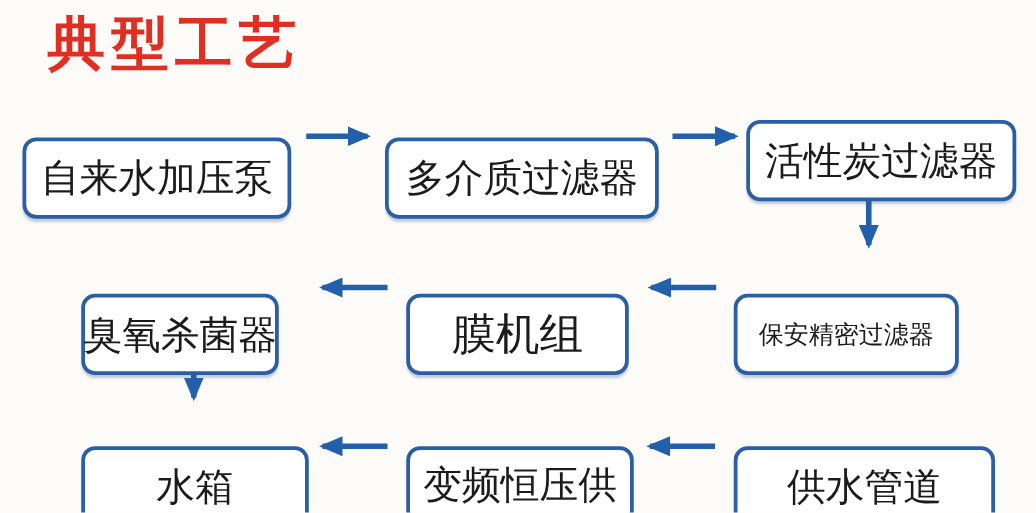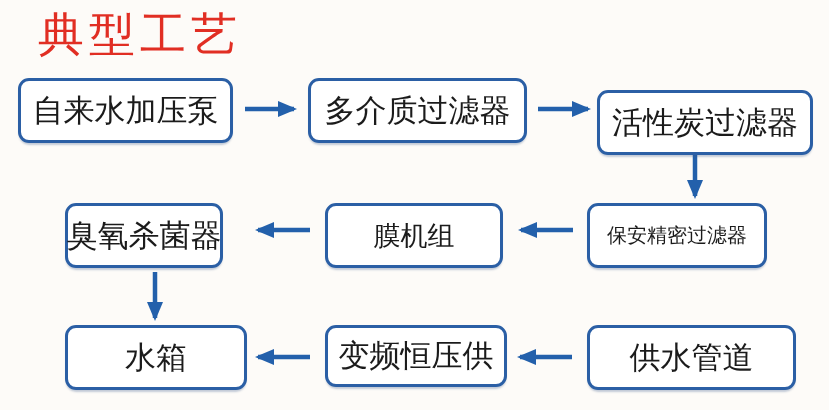--- a/index.html
+++ b/index.html
@@ -12,21 +12,21 @@
     width: 829px;
     height: 410px;
     background: var(--background, #fdfbf8);
     overflow: hidden;
   }
   #title {
     position: absolute;
     left: 38px;
     top: 4px;
     font-size: 46px;
-    font-weight: 400;
+    font-weight: 700;
     letter-spacing: 5px;
     color: var(--title-red, #e12e23);
     white-space: nowrap;
   }
   #edges-layer {
     position: absolute;
     left: 0;
     top: 0;
     width: 829px;
     height: 410px;
@@ -41,20 +41,21 @@
     background: var(--box-fill, #ffffff);
     border: 3px solid var(--box-border, #2b5fa5);
     border-radius: 11px;
     display: flex;
     align-items: center;
     justify-content: center;
     color: var(--text, #1b1b1b);
     font-weight: 500;
     white-space: nowrap;
     box-shadow: 0 3px 2px -1px rgba(60, 90, 140, 0.3);
+    margin-top: 32px;
   }
 </style>
 </head>
 <body>
 
 <div id="canvas" style="--background: #fdfbf8; --title-red: #e12e23; --box-border: #2b5fa5; --box-fill: #ffffff; --arrow: #2360ab; --text: #1b1b1b;">
   <div id="title">典型工艺</div>
 
   <svg id="edges-layer" viewBox="0 0 829 410" xmlns="http://www.w3.org/2000/svg">
     <defs>
@@ -68,21 +69,21 @@
       <line x1="573" y1="230" x2="521" y2="230" marker-end="url(#ah)"></line>
       <line x1="310" y1="230" x2="258" y2="230" marker-end="url(#ah)"></line>
       <line x1="155" y1="272" x2="155" y2="318" marker-end="url(#ah)"></line>
       <line x1="572" y1="357" x2="520" y2="357" marker-end="url(#ah)"></line>
       <line x1="310" y1="357" x2="258" y2="357" marker-end="url(#ah)"></line>
     </svg>
 
   <div id="nodes-layer">
       <div class="node" style="left: 18px; top: 78px; width: 215px; height: 65px; font-size: 31px;">自来水加压泵</div>
       <div class="node" style="left: 308px; top: 78px; width: 219px; height: 65px; font-size: 31px;">多介质过滤器</div>
-      <div class="node" style="left: 597px; top: 90px; width: 216px; height: 65px; font-size: 31px;">活性炭过滤器</div>
+      <div class="node" style="left: 597px; top: 64px; width: 216px; height: 65px; font-size: 31px;">活性炭过滤器</div>
       <div class="node" style="left: 65px; top: 203px; width: 158px; height: 65px; font-size: 31px;">臭氧杀菌器</div>
-      <div class="node" style="left: 325px; top: 203px; width: 178px; height: 65px; font-size: 27px;">膜机组</div>
+      <div class="node" style="left: 325px; top: 203px; width: 178px; height: 65px; font-size: 35px;">膜机组</div>
       <div class="node" style="left: 587px; top: 203px; width: 180px; height: 65px; font-size: 20px;">保安精密过滤器</div>
       <div class="node" style="left: 65px; top: 325px; width: 182px; height: 65px; font-size: 31px;">水箱</div>
       <div class="node" style="left: 325px; top: 325px; width: 182px; height: 62px; font-size: 31px;">变频恒压供</div>
       <div class="node" style="left: 587px; top: 325px; width: 209px; height: 65px; font-size: 31px;">供水管道</div>
     </div>
 </div>
 
 </body></html>

